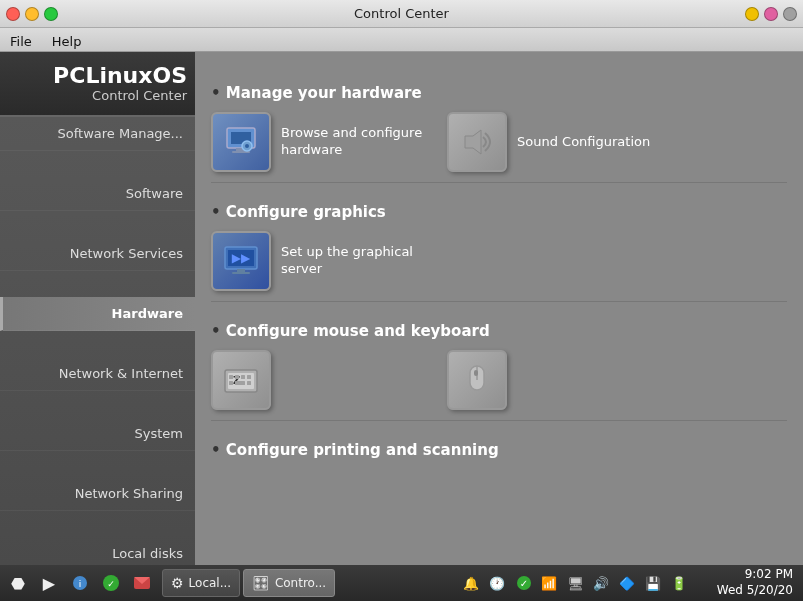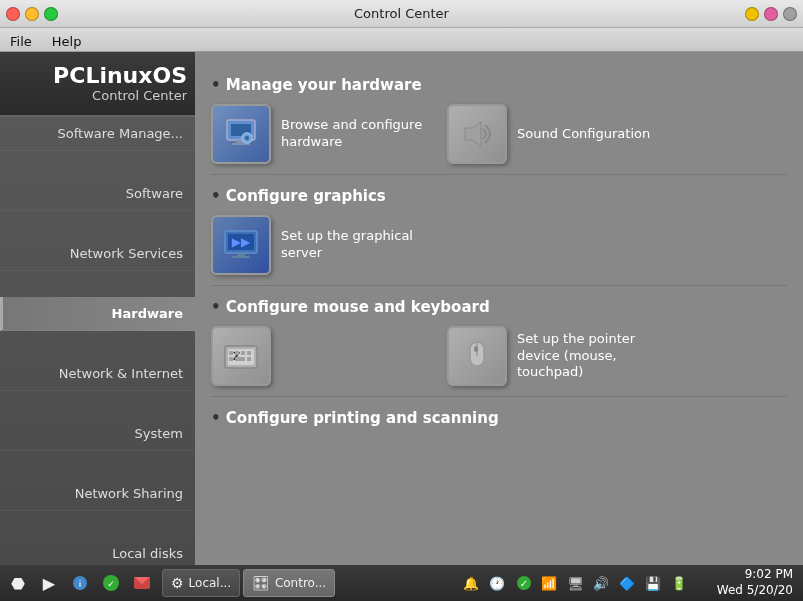--- a/index.html
+++ b/index.html
@@ -132,21 +132,21 @@
       background: #888;
       overflow-y: auto;
       padding: 12px 16px;
     }
 
     .section-header {
       color: #fff;
       font-size: 15px;
       font-weight: bold;
       margin-bottom: 10px;
-      margin-top: 12px;
+      margin-top: 20px;
     }
     .section-header::before {
       content: '• ';
       color: #333;
     }
 
     .items-row {
       display: flex;
       gap: 16px;
       margin-bottom: 6px;
@@ -399,21 +399,20 @@
         </div>
       </div>
       <div class="config-item">
         <div class="item-icon mouse-icon">
           <svg width="40" height="40" viewBox="0 0 40 40">
             <rect x="13" y="6" width="14" height="24" rx="7" fill="#c0c0c0" stroke="#999" stroke-width="1.5"></rect>
             <line x1="20" y1="6" x2="20" y2="20" stroke="#999" stroke-width="1.5"></line>
             <rect x="17" y="10" width="4" height="6" rx="2" fill="#888"></rect>
           </svg>
         </div>
-        <span class="item-label">Set up the pointer<br>device (mouse,<br>touchpad)</span>
       </div>
     </div>
 
     <hr class="divider">
 
     <div class="section-header">Configure printing and scanning</div>
 
   </div>
 </div>
 

